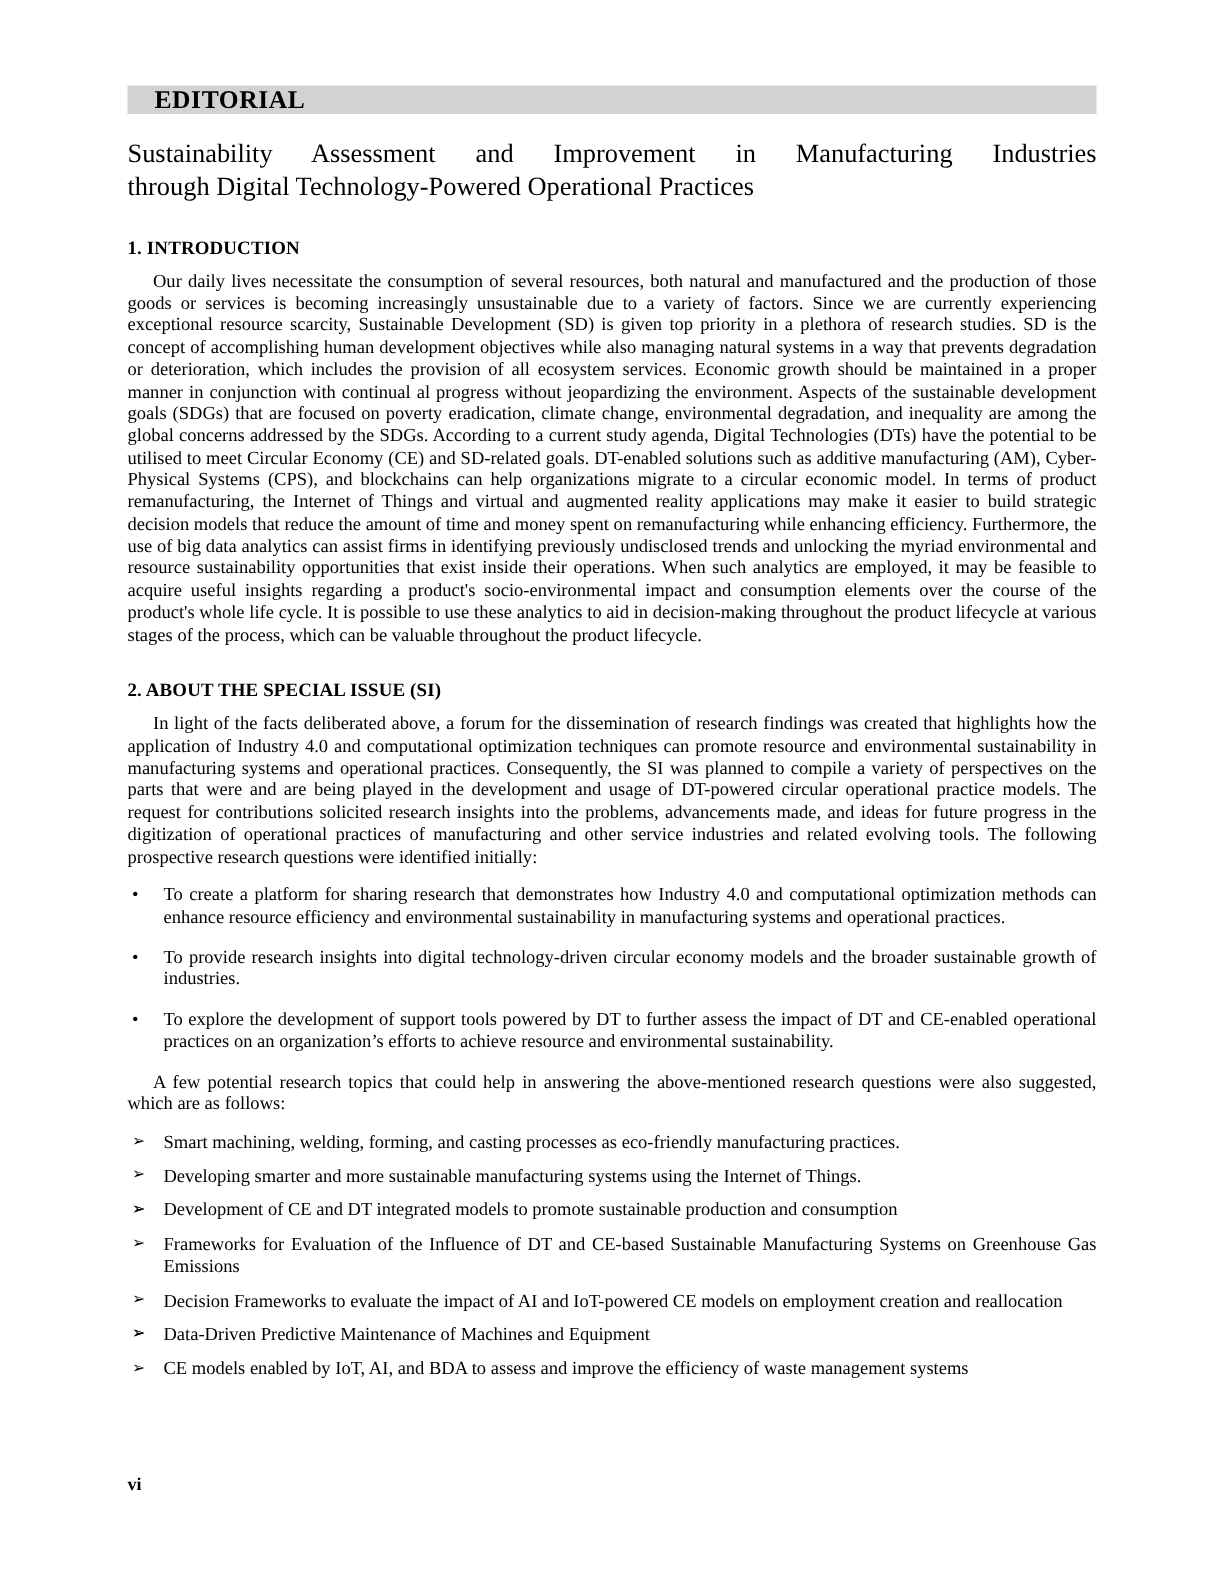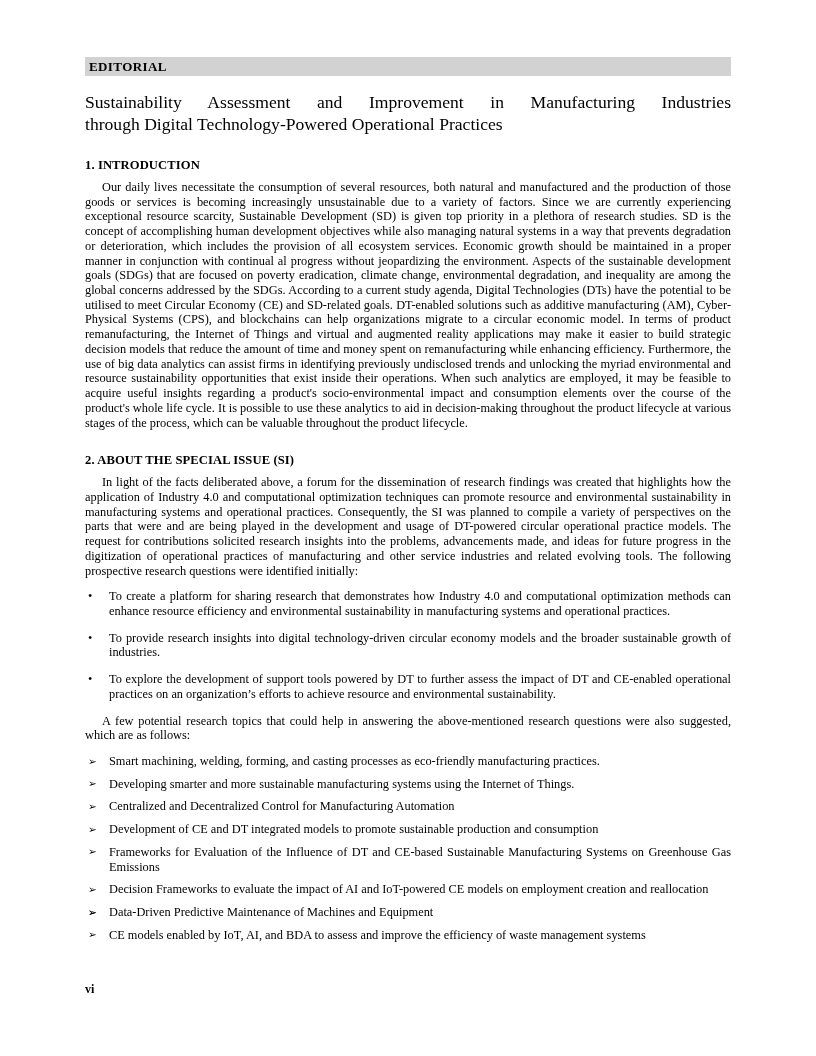--- a/index.html
+++ b/index.html
@@ -13,22 +13,22 @@
 
   .journal-line {
     text-align:center; font-size:11.4px; font-weight:bold; line-height:13px;
     letter-spacing:0.1px;
   }
   .journal-line .it { font-style:italic; }
   .journal-line span { padding-right:3px; }
 
   .banner {
     margin-top:10px; background:#d2d2d2;
-    font-weight:bold; font-size:13px; line-height:19px;
-    padding-left:4px; letter-spacing:0.4px;
+    font-weight:bold; font-size:17px; line-height:19px;
+    padding-left:18px; letter-spacing:0.4px;
   }
 
   .title-block { margin-top:16px; font-weight:normal; font-size:17.6px; line-height:21.5px; }
   .title-line-1 { text-align:justify; text-align-last:justify; }
   .title-line-2 { text-align:left; }
 
   h2.sec { font-size:12.6px; font-weight:bold; margin-top:23px; letter-spacing:0.1px; }
 
   p.par {
     font-size:12.35px; line-height:14.72px; text-align:justify;
@@ -95,21 +95,20 @@
     <li>
       <span class="marker">➢</span>
       <span>Smart machining, welding, forming, and casting processes as eco-friendly manufacturing practices.</span>
     </li>
     <li>
       <span class="marker">➢</span>
       <span>Developing smarter and more sustainable manufacturing systems using the Internet of Things.</span>
     </li>
     <li>
       <span class="marker">➢</span>
-      <span>Centralized and Decentralized Control for Manufacturing Automation</span>
     </li>
     <li>
       <span class="marker">➢</span>
       <span>Development of CE and DT integrated models to promote sustainable production and consumption</span>
     </li>
     <li>
       <span class="marker">➢</span>
       <span>Frameworks for Evaluation of the Influence of DT and CE-based Sustainable Manufacturing Systems on Greenhouse Gas Emissions</span>
     </li>
     <li>

